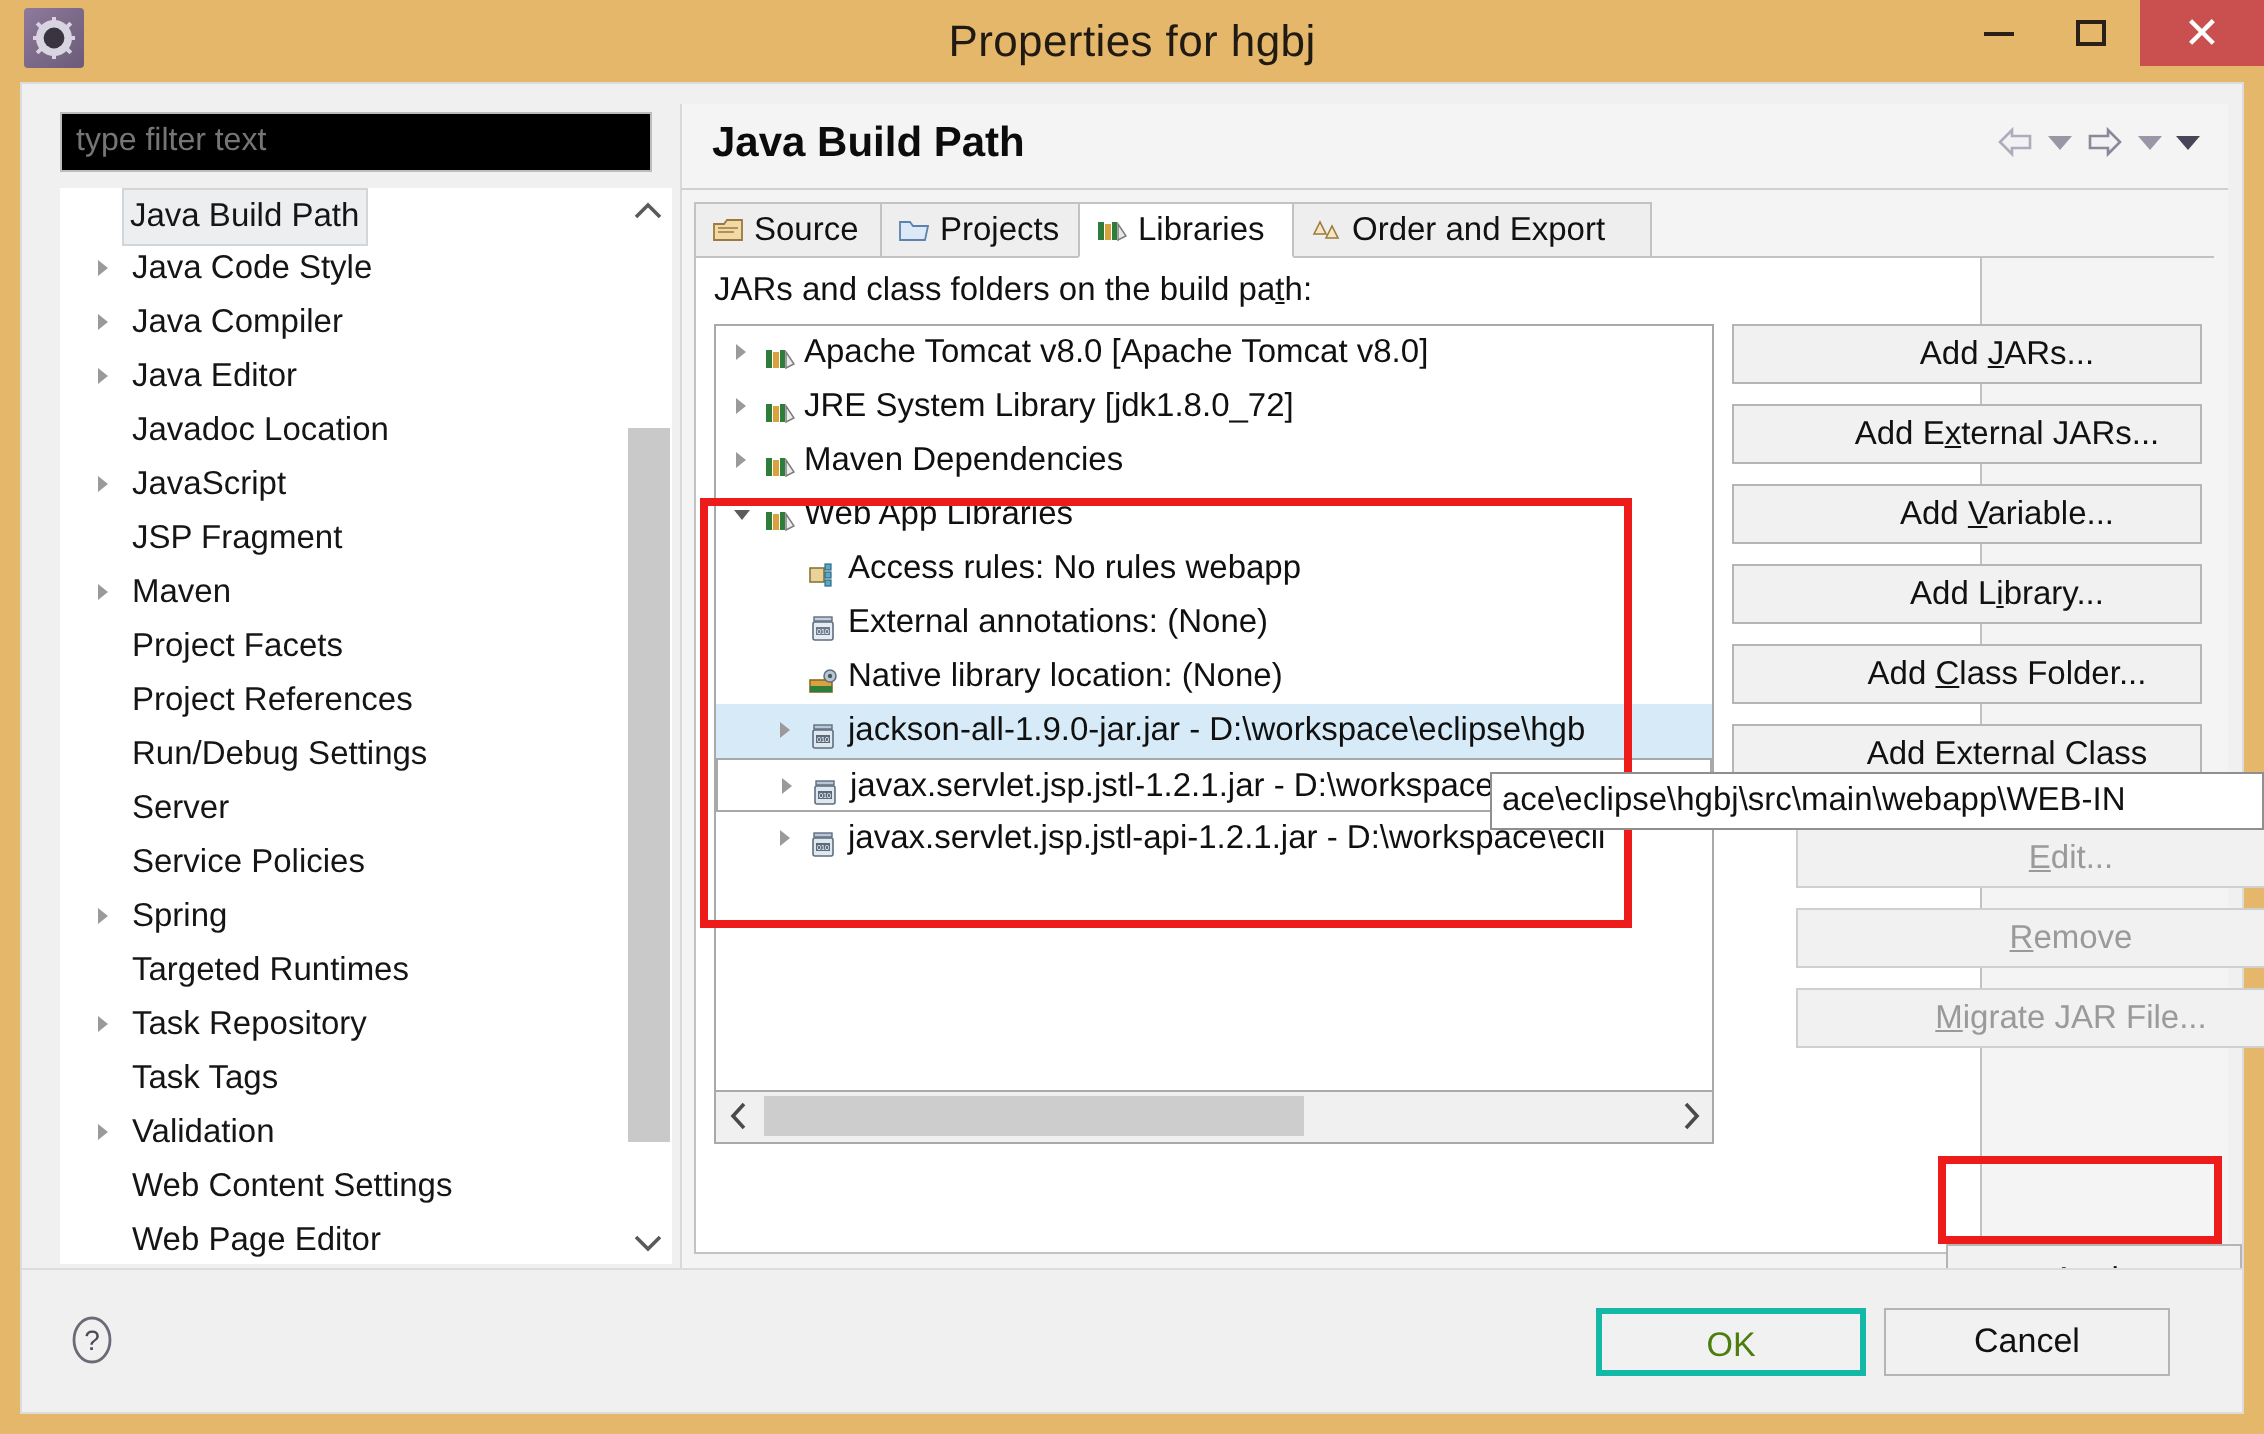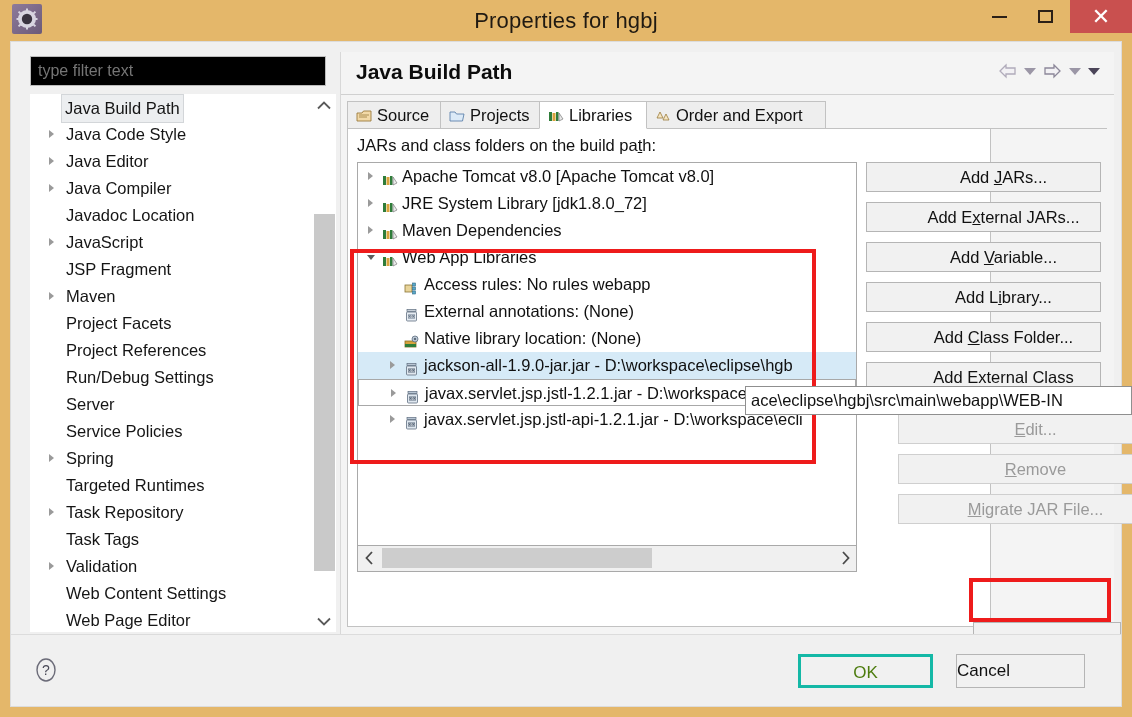--- a/index.html
+++ b/index.html
@@ -182,23 +182,23 @@
     position:absolute;left:0;bottom:0;width:1110px;height:72px;
     background:#f0f0f0;border-top:1px solid #dcdcdc;box-sizing:border-box;
   }
   .help-icon{position:absolute;left:22px;top:22px;width:26px;height:26px;}
   .okbtn{
     position:absolute;right:188px;top:19px;width:135px;height:34px;
     border:3px solid #14b8a6;background:#f1f1f1;box-sizing:border-box;
     font-size:17px;color:#4d7c0f;text-align:center;line-height:32px;
   }
   .cancelbtn{
-    position:absolute;right:36px;top:19px;width:129px;height:34px;
+    position:absolute;right:36px;top:19px;width:143px;height:34px;
     border:1px solid #b5b5b5;background:#f1f1f1;box-sizing:border-box;
-    font-size:17px;color:#111;line-height:32px;
+    font-size:17px;color:#111;text-align:center;line-height:32px;
   }
   
   .tooltip{
     position:absolute;left:745px;top:386px;width:387px;height:29px;
     background:#fff;border:1px solid #8f8f8f;box-sizing:border-box;
     font-size:16.5px;color:#111;line-height:27px;padding-left:5px;
     white-space:nowrap;overflow:hidden;z-index:40;
   }
   
   .redbox{position:absolute;border:4px solid #ee1b1b;box-sizing:border-box;z-index:30;pointer-events:none;}
@@ -243,22 +243,22 @@
     </div>
   </div>
 
   <div class="dialog">
 
     <div class="left-pane">
       <input class="filter-input" type="text" placeholder="type filter text" style="">
       <div class="tree-wrap" id="sidebar-tree">
           <div class="tree-item selected"><span class="lbl">Java Build Path</span></div>
           <div class="tree-item"><span class="arrow"></span><span class="lbl">Java Code Style</span></div>
+          <div class="tree-item"><span class="arrow"></span><span class="lbl">Java Compiler</span></div>
           <div class="tree-item"><span class="arrow"></span><span class="lbl">Java Editor</span></div>
-          <div class="tree-item"><span class="arrow"></span><span class="lbl">Java Compiler</span></div>
           <div class="tree-item"><span class="lbl">Javadoc Location</span></div>
           <div class="tree-item"><span class="arrow"></span><span class="lbl">JavaScript</span></div>
           <div class="tree-item"><span class="lbl">JSP Fragment</span></div>
           <div class="tree-item"><span class="arrow"></span><span class="lbl">Maven</span></div>
           <div class="tree-item"><span class="lbl">Project Facets</span></div>
           <div class="tree-item"><span class="lbl">Project References</span></div>
           <div class="tree-item"><span class="lbl">Run/Debug Settings</span></div>
           <div class="tree-item"><span class="lbl">Server</span></div>
           <div class="tree-item"><span class="lbl">Service Policies</span></div>
           <div class="tree-item"><span class="arrow"></span><span class="lbl">Spring</span></div>

